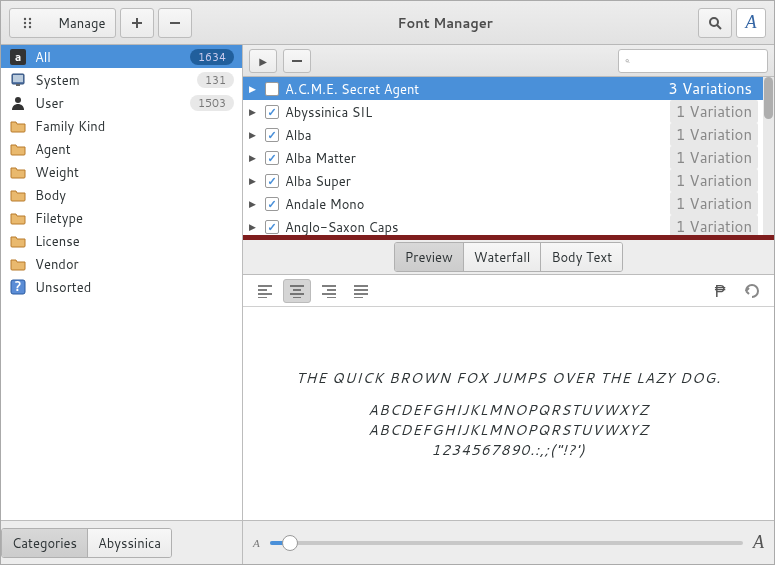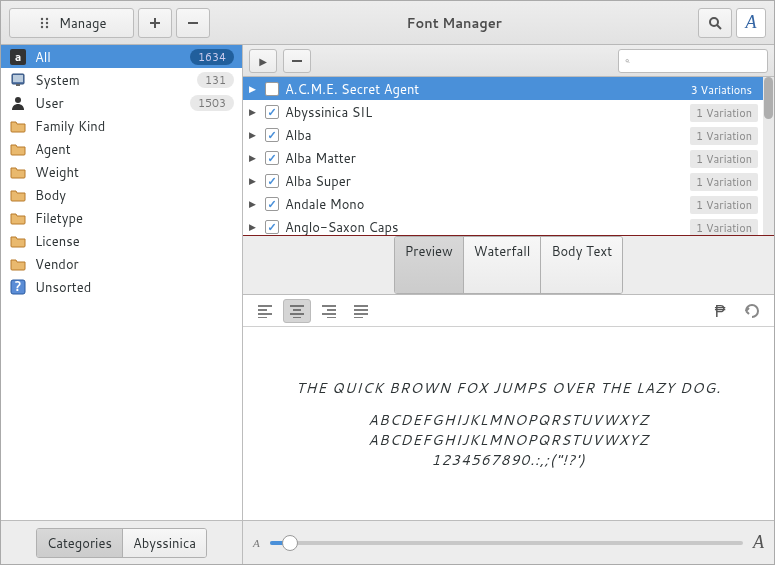--- a/index.html
+++ b/index.html
@@ -1,53 +1,53 @@
 <!DOCTYPE html>
 <html><head>
 <meta charset="utf-8">
 <style>
 *{box-sizing:border-box;margin:0;padding:0;font-family:Cantarell,"Segoe UI",sans-serif;font-size:13px;color:#2e3436}
 body{background:#d8d8d8;width:775px;height:565px;overflow:hidden;border:1px solid #aaa}
 .hdr{height:44px;background:linear-gradient(#ededed,#e2e2e2);border-bottom:1px solid #b8b8b8;display:flex;align-items:center;padding:0 8px;gap:4px}
 .hbtn{height:30px;min-width:30px;display:flex;align-items:center;justify-content:center;border:1px solid #bcbcbc;background:linear-gradient(#f7f7f7,#ebebeb);border-radius:3px;cursor:pointer;padding:0 8px}
-.hbtn.text{padding:0 27px;gap:6px}
+.hbtn.text{padding:0 10px;gap:22px}
 .appname{flex:1;text-align:center;font-weight:bold;color:#4c4c4c}
 .icn{width:16px;height:16px}
 .cols{display:flex;height:calc(100% - 44px)}
 .side{width:242px;display:flex;flex-direction:column;background:#fff;border-right:1px solid #bcbcbc}
 .catlist{flex:1;overflow:auto}
 .row{display:flex;align-items:center;gap:8px;padding:3px 8px;height:23px;cursor:pointer}
 .row.sel{background:#4a90d9;color:#fff}
 .row.sel .cnt{background:#215f9c;color:#cce}
 .row.sel span{color:#fff}
 .ricn{width:18px;display:flex;justify-content:center}
 .cnt{margin-left:auto;background:#e8e8e8;color:#777;border-radius:8px;padding:0 8px;font-size:11px;min-width:32px;}
-.segfoot{height:44px;border-top:1px solid #bcbcbc;background:#ededed;display:flex;align-items:center;justify-content:center}
+.segfoot{height:44px;border-top:1px solid #bcbcbc;background:#ededed;display:flex;align-items:center;justify-content:flex-start}
 .seg{display:flex;border:1px solid #b0b0b0;border-radius:3px;overflow:hidden}
 .seg>div{padding:5px 10px;background:linear-gradient(#f7f7f7,#ebebeb);cursor:pointer;border-right:1px solid #b0b0b0}
 .seg>div:last-child{border-right:0}
 .seg>div.act{background:linear-gradient(#d8d8d8,#ccc)}
 .main{flex:1;display:flex;flex-direction:column;background:#fff;position:relative}
 .ftool{height:32px;background:linear-gradient(#ededed,#e2e2e2);border-bottom:1px solid #bcbcbc;display:flex;align-items:center;padding:0 6px;gap:6px}
 .tbtn{width:28px;height:24px;display:flex;align-items:center;justify-content:center;border:1px solid #bcbcbc;background:linear-gradient(#f7f7f7,#ebebeb);border-radius:3px;cursor:pointer}
 .fsearch{margin-left:auto;width:150px;height:24px;border:1px solid #bcbcbc;border-radius:3px;background:#fff;display:flex;align-items:center;padding:0 6px;gap:4px}
 .fsearch input{border:0;outline:0;flex:1;font-size:12px}
 .fontlist{height:158px;overflow:auto;position:relative}
 .scrollb{position:absolute;right:0;top:32px;width:11px;height:158px;background:#e9e9e9}
 .scrollt{position:absolute;right:1px;top:32px;width:9px;height:42px;background:#aeaeae;border-radius:5px}
 .frow{display:flex;align-items:center;gap:6px;padding:0 12px 0 6px;height:23px;cursor:pointer}
 .frow.sel{background:#4a90d9}
 .frow.sel span{color:#fff}
 .tri{width:10px;color:#555;font-size:9px}
 .frow.sel .tri{color:#fff}
 .chk{width:14px;height:14px;border:1px solid #999;border-radius:2px;background:#fff;display:flex;align-items:center;justify-content:center;color:#4a90d9;font-size:11px;font-weight:bold}
 .var{margin-left:auto;padding:0 4px}
-.varbg{background:#e8e8e8;color:#888;border-radius:2px;font-size:11px;padding:1px 6px}
+.varbg{background:#e8e8e8;color:#888;border-radius:2px;font-size:15px;padding:1px 6px}
 .frow.sel .varbg{background:transparent;color:#fff}
-.tabbar{height:60px;background:#ededed;border-top:1px solid #7f1d1d;border-bottom:1px solid #bcbcbc;display:flex;justify-content:center}
+.tabbar{height:40px;background:#ededed;border-top:5px solid #7f1d1d;border-bottom:1px solid #bcbcbc;display:flex;align-items:center;justify-content:center}
 .aligntool{height:32px;border-bottom:1px solid #d0d0d0;display:flex;align-items:center;padding:0 8px;gap:4px}
 .albtn{width:28px;height:24px;display:flex;align-items:center;justify-content:center;cursor:pointer;border-radius:3px}
 .albtn.act{background:#d5d5d5;border:1px solid #bbb}
 .preview{flex:1;display:flex;flex-direction:column;align-items:center;justify-content:center;gap:12px;font-family:"Comic Sans MS",cursive;text-align:center;font-style:italic;letter-spacing:1px}
 .footer{height:44px;border-top:1px solid #bcbcbc;background:#ededed;display:flex;align-items:center;padding:0 10px;gap:10px}
 .slider{flex:1;height:4px;background:#c8c8c8;border-radius:2px;position:relative}
 .slidefill{position:absolute;left:0;top:0;bottom:0;width:18px;background:#4a90d9;border-radius:2px}
 .thumb{position:absolute;left:12px;top:-6px;width:16px;height:16px;background:#fff;border:1px solid #999;border-radius:50%}
 .spin{display:flex;border:1px solid #bcbcbc;border-radius:3px;overflow:hidden;background:#fff}
 .spin>div{padding:3px 8px;border-left:1px solid #bcbcbc}

